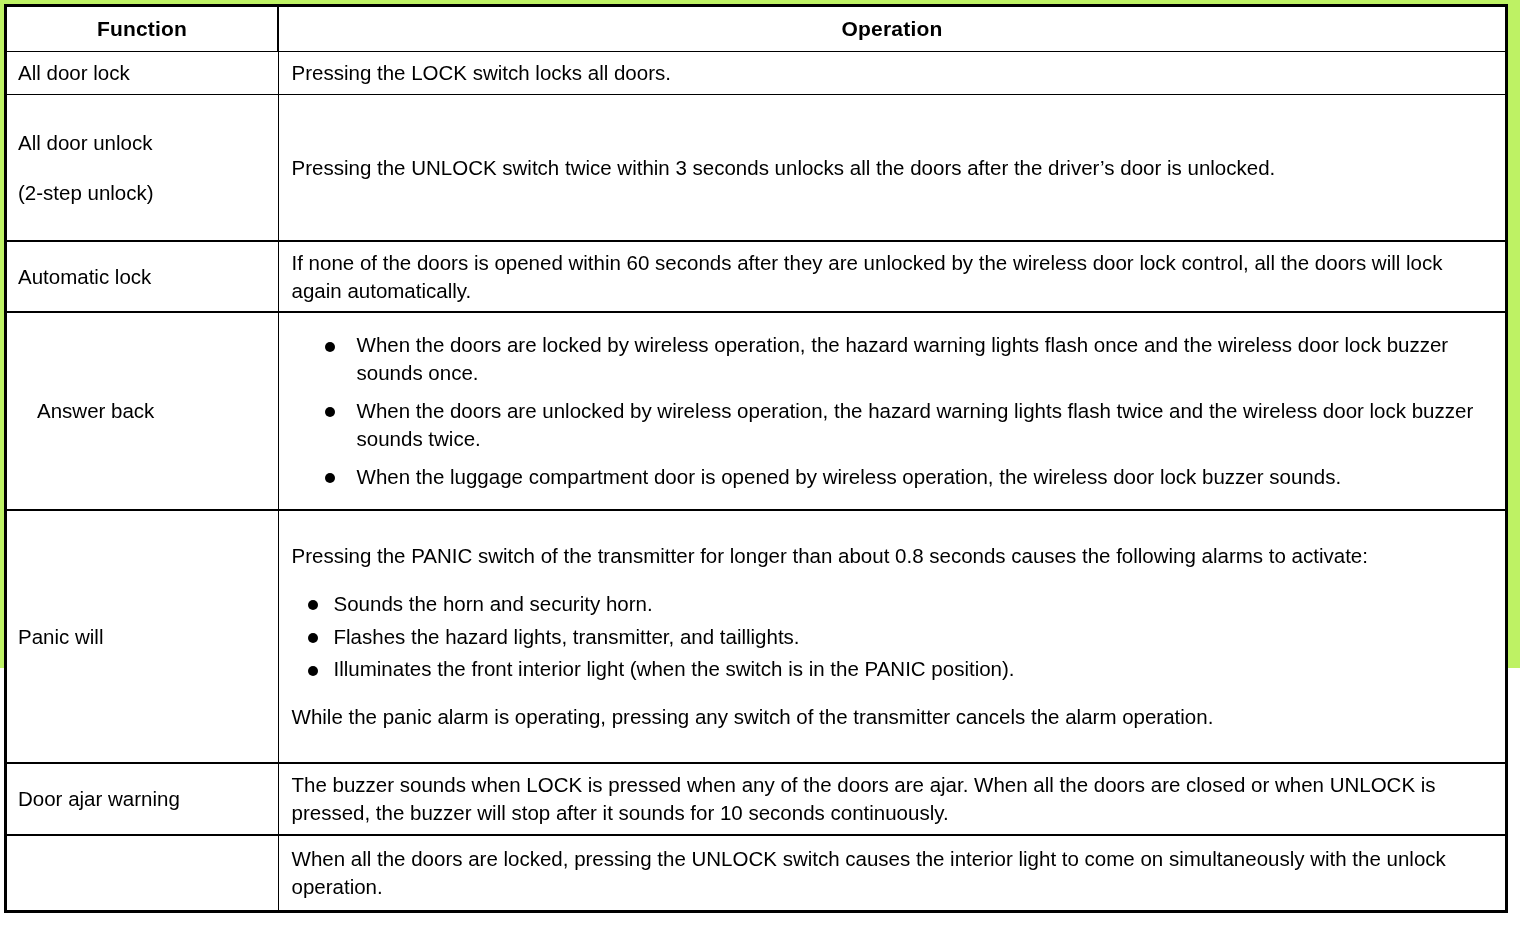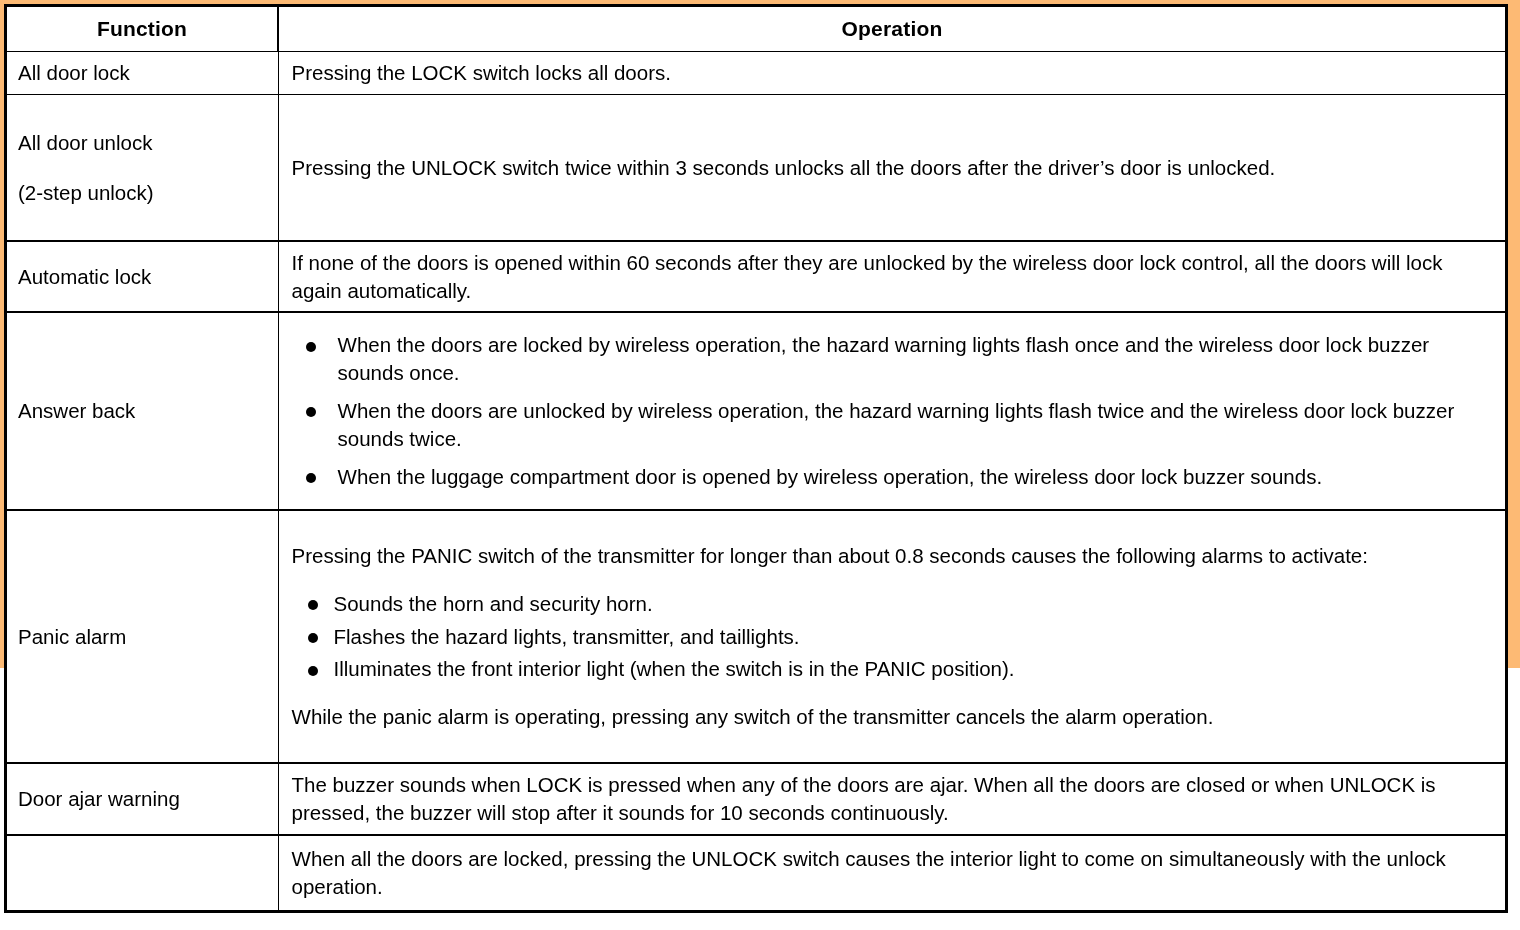--- a/index.html
+++ b/index.html
@@ -12,21 +12,21 @@
     height: 930px;
     font-family: "Liberation Sans", sans-serif;
     color: #000000;
     overflow: hidden;
   }
 
   #page {
     position: relative;
     width: 1520px;
     height: 668px;
-    background: #fdba74;
+    background: #bef264;
   }
 
   table.spec-table {
     position: absolute;
     left: 4px;
     top: 4px;
     width: 1504px;
     border-collapse: collapse;
     table-layout: fixed;
     background: #ffffff;
@@ -112,21 +112,21 @@
 
   ul.op-list.tight li { padding-left: 42px; }
   ul.op-list.tight li .bullet-dot { left: 16px; }
   ul.op-list.tight li + li { margin-top: 5px; }
 
   
   tr.row-all-door-lock td { height: 42px; }
   tr.row-all-door-unlock td { height: 145px; }
   tr.row-automatic-lock td { height: 69px; }
   tr.row-luggage td { height: 72px; }
-  tr.row-answer-back td { height: 196px; }
+  tr.row-answer-back td { height: 196px; padding-left: 19px; }
   tr.row-panic td { height: 251px; }
   tr.row-door-ajar td { height: 70px; }
   tr.row-illuminated td { height: 74px; }
 
   
   tr.row-automatic-lock td { border-top: 2px solid #000000; }
   tr.row-answer-back td { border-top: 2px solid #000000; }
   tr.row-panic td { border-top: 2px solid #000000; }
   tr.row-door-ajar td { border-top: 2px solid #000000; }
   tr.row-illuminated td { border-top: 2px solid #000000; }
@@ -209,21 +209,21 @@
                 <span class="bullet-dot"></span>
                 <span>When the luggage compartment door is opened by wireless operation, the wireless door lock buzzer sounds.</span>
               </li>
             </ul>
           </span>
         </td>
       </tr>
 
       <tr class="row-panic">
         <td class="cell-function">
-          <span class="fn-text">Panic alarm</span>
+          <span class="fn-text">Panic will</span>
         </td>
         <td class="cell-operation">
           <span class="op-body">
             <span class="op-para">Pressing the PANIC switch of the transmitter for longer than about 0.8 seconds causes the following alarms to activate:</span>
             <ul class="op-list tight spaced-top spaced-bottom">
               <li>
                 <span class="bullet-dot"></span>
                 <span>Sounds the horn and security horn.</span>
               </li>
               <li>

